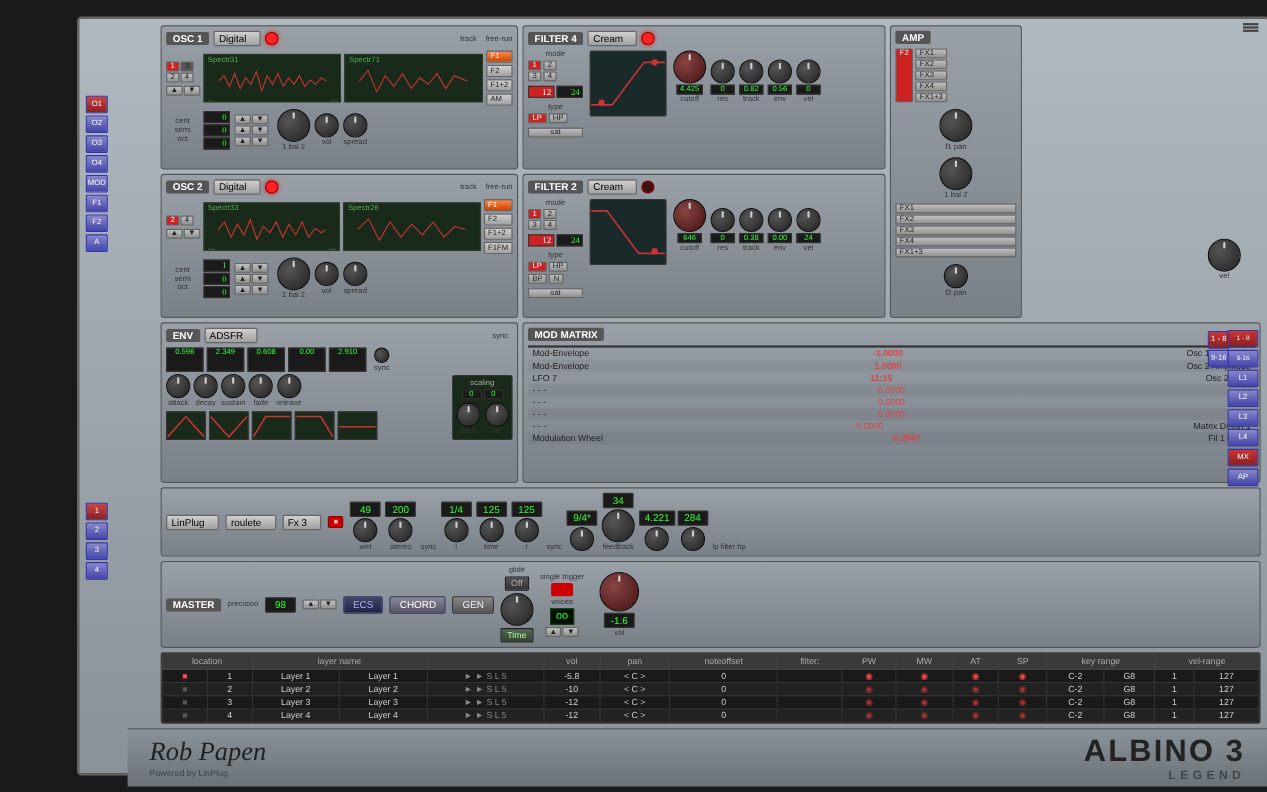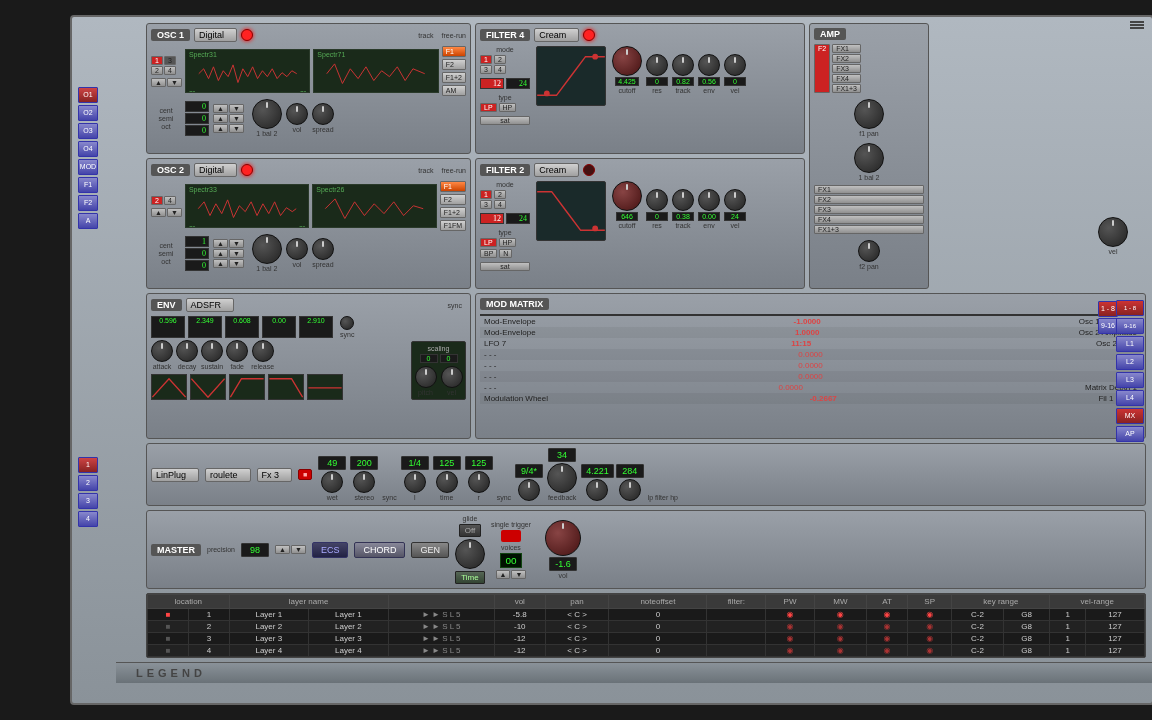--- a/index.html
+++ b/index.html
@@ -1131,21 +1131,26 @@
               <td>G8</td>
               <td>1</td>
               <td>127</td>
             </tr>
           </tbody>
         </table>
       </div>
     </div>
 
     <div class="bottom-branding">
+      <div>
+        <div class="brand-logo" style="font-size:24px; font-style:italic; font-family:Georgia,serif; color:#222;">Rob Papen</div>
+        <div class="brand-sub">Powered by LinPlug</div>
+      </div>
       <div style="text-align:right;">
+        <div style="font-size:28px; font-weight:900; color:#222; letter-spacing:2px;">ALBINO 3</div>
         <div style="font-size:11px; font-weight:bold; color:#444; letter-spacing:4px;">LEGEND</div>
       </div>
     </div>
 
     <div style="position:absolute; left:6px; top:70px;">
       <div style="display:flex; flex-direction:column; gap:2px;">
         <div class="side-btn active">O1</div>
         <div class="side-btn">O2</div>
         <div class="side-btn">O3</div>
         <div class="side-btn">O4</div>

